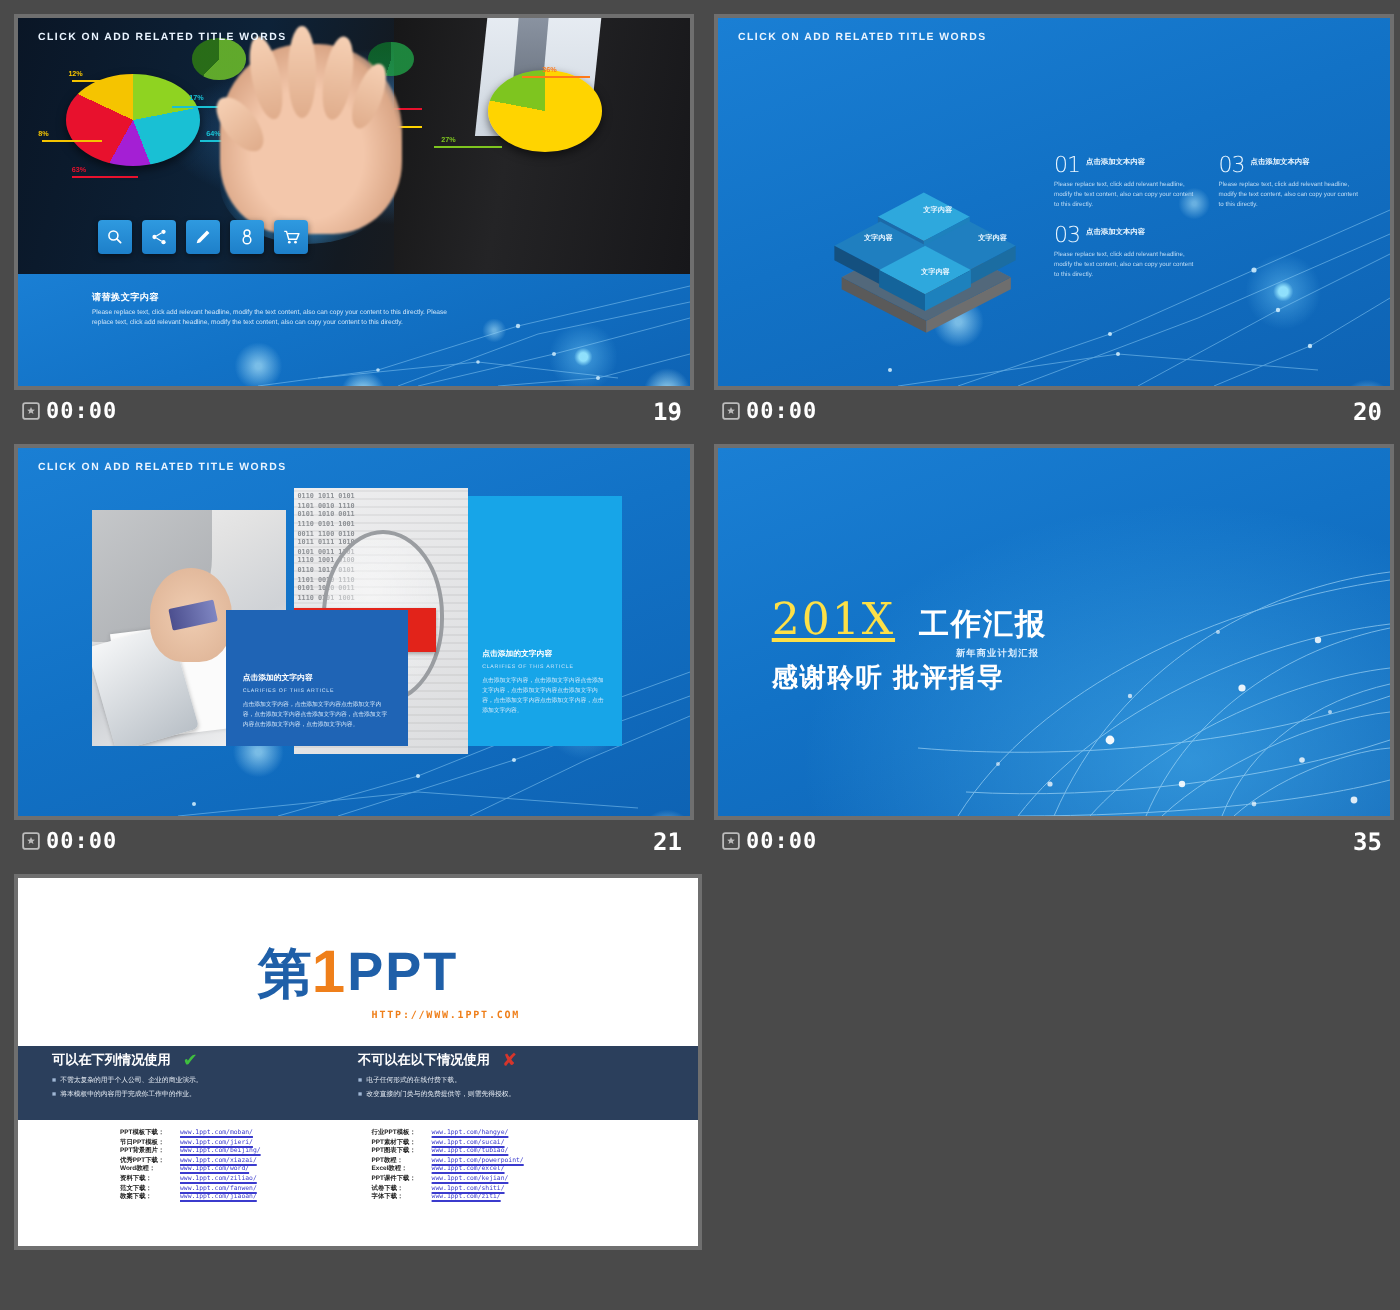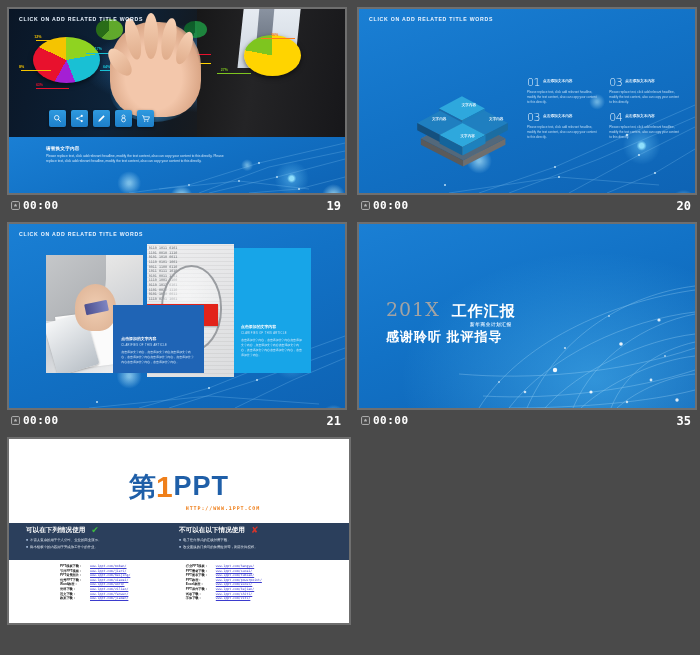--- a/index.html
+++ b/index.html
@@ -200,22 +200,23 @@
   .b21b{left:67%;top:13%;width:23%;height:68%;background:#17a5e8;}
   .s21box .h{color:#fff;font-size:3.9px;font-weight:bold;margin:0 0 3px 0;}
   .s21box .sub{color:#cfe6fa;font-size:2.6px;letter-spacing:.4px;margin-bottom:3px;text-transform:uppercase;}
   .s21box .p{color:#dcecfb;font-size:2.9px;line-height:1.7;}
   .s21box .inner{position:absolute;left:9%;right:9%;bottom:12%;}
 
   
   .s22wrap{position:absolute;left:8%;top:40%;}
   .s22row1{display:flex;align-items:baseline;gap:12px;}
   .s22year{
-    color:#a3a3a3;font-size:19px;font-weight:normal;letter-spacing:1px;
+    color:#fde047;font-size:22px;font-weight:normal;letter-spacing:1px;
     font-family:"DejaVu Serif","Liberation Serif",serif;
+    text-decoration:underline;
   }
   .s22main{color:#ffffff;font-size:15px;font-weight:bold;letter-spacing:1px;}
   .s22sub{color:#dbeeff;font-size:4.6px;font-weight:bold;text-align:right;margin:1px 4px 1px 0;letter-spacing:.6px;}
   .s22row2{color:#ffffff;font-size:13px;font-weight:bold;letter-spacing:1px;margin-top:0;}
 
   
   .s23{position:absolute;inset:0;background:#fff;}
   .logo{
     position:absolute;left:0;right:0;top:12%;height:28%;
     display:flex;align-items:center;justify-content:center;gap:0;
@@ -438,27 +439,20 @@
         <div class="s20item">
           <div class="hd">
               <span class="num">03</span>
               <span class="lbl">点击添加文本内容</span>
             </div>
           <div class="p">Please replace text, click add relevant headline, modify the text content, also can copy your content to this directly.</div>
         </div>
         <div class="s20item">
           <div class="hd">
               <span class="num">03</span>
-              <span class="lbl">点击添加文本内容</span>
-            </div>
-          <div class="p">Please replace text, click add relevant headline, modify the text content, also can copy your content to this directly.</div>
-        </div>
-        <div class="s20item">
-          <div class="hd">
-              <span class="num">04</span>
               <span class="lbl">点击添加文本内容</span>
             </div>
           <div class="p">Please replace text, click add relevant headline, modify the text content, also can copy your content to this directly.</div>
         </div>
       </div>
 
       <div class="slidetitle">CLICK ON ADD RELATED TITLE WORDS</div>
     </div>
     <div class="footer">
       <span class="timer">

